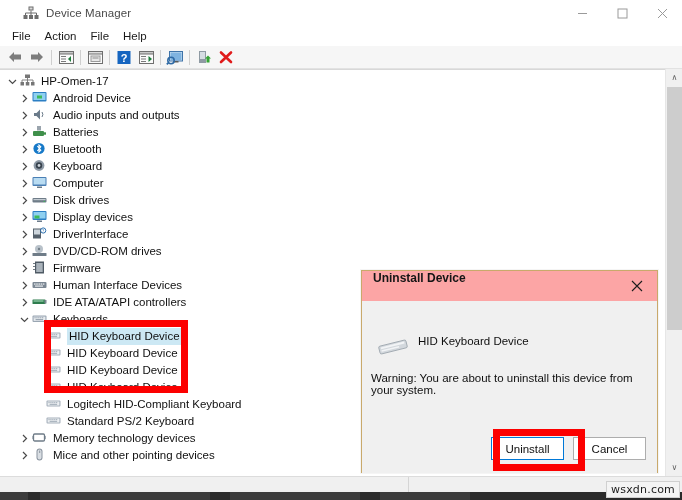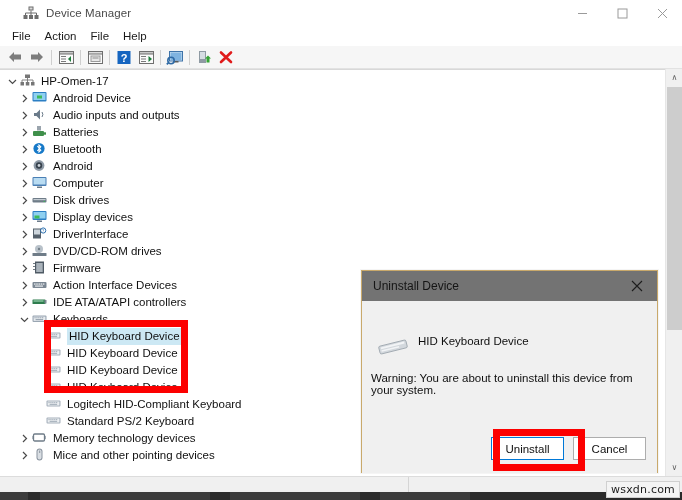--- a/index.html
+++ b/index.html
@@ -175,22 +175,22 @@
     position: absolute;
     left: 361px; top: 270px;
     width: 297px; height: 203px;
     background: #f0f0f0;
     border: 1px solid #c9a96b;
     box-shadow: 0 0 0 1px rgba(0,0,0,.04);
   }
   .dlg-title {
     position: relative;
     height: 30px;
-    background: #737373;
-    display: flex; align-items: center;
+    background: #fca5a5;
+    display: flex;  font-weight: bold;
   }
   .dlg-title-text {
     font-size: 12px; color: #151515;
     margin-left: 11px;
   }
   .dlg-close {
     position: absolute; right: 0; top: 0;
     width: 40px; height: 30px;
     display: flex; align-items: center; justify-content: center;
     color: #1d1d1d;
@@ -448,21 +448,21 @@
               <path d="M3 1 L6.5 4.5 L3 8" stroke="#4a4a4a" fill="none" stroke-width="1.2"></path>
             </svg>
         </span>
         <span class="nicon">
           <svg width="15" height="13" viewBox="0 0 15 13">
             <circle cx="7" cy="6.5" r="5.4" fill="#8e9aa6"></circle>
             <circle cx="7" cy="6.5" r="3.2" fill="#36414c"></circle>
             <circle cx="7" cy="6.5" r="1.4" fill="#cfd6dc"></circle>
           </svg>
         </span>
-        <span class="nlabel">Android</span>
+        <span class="nlabel">Keyboard</span>
       </div>
 
       <div class="node lvl1">
         <span class="twisty">
           <svg width="9" height="9" viewBox="0 0 9 9">
               <path d="M3 1 L6.5 4.5 L3 8" stroke="#4a4a4a" fill="none" stroke-width="1.2"></path>
             </svg>
         </span>
         <span class="nicon">
           <svg width="15" height="13" viewBox="0 0 15 13">
@@ -568,21 +568,21 @@
           <svg width="15" height="13" viewBox="0 0 15 13">
             <rect x="0.5" y="4" width="14" height="6" rx="1" fill="#7b8793"></rect>
             <rect x="2" y="5.4" width="1.6" height="1.3" fill="#e5e9ec"></rect>
             <rect x="4.2" y="5.4" width="1.6" height="1.3" fill="#e5e9ec"></rect>
             <rect x="6.4" y="5.4" width="1.6" height="1.3" fill="#e5e9ec"></rect>
             <rect x="8.6" y="5.4" width="1.6" height="1.3" fill="#e5e9ec"></rect>
             <rect x="10.8" y="5.4" width="1.6" height="1.3" fill="#e5e9ec"></rect>
             <rect x="3" y="7.5" width="8" height="1.2" fill="#e5e9ec"></rect>
           </svg>
         </span>
-        <span class="nlabel">Action Interface Devices</span>
+        <span class="nlabel">Human Interface Devices</span>
       </div>
 
       <div class="node lvl1">
         <span class="twisty">
           <svg width="9" height="9" viewBox="0 0 9 9">
               <path d="M3 1 L6.5 4.5 L3 8" stroke="#4a4a4a" fill="none" stroke-width="1.2"></path>
             </svg>
         </span>
         <span class="nicon">
           <svg width="15" height="13" viewBox="0 0 15 13">

